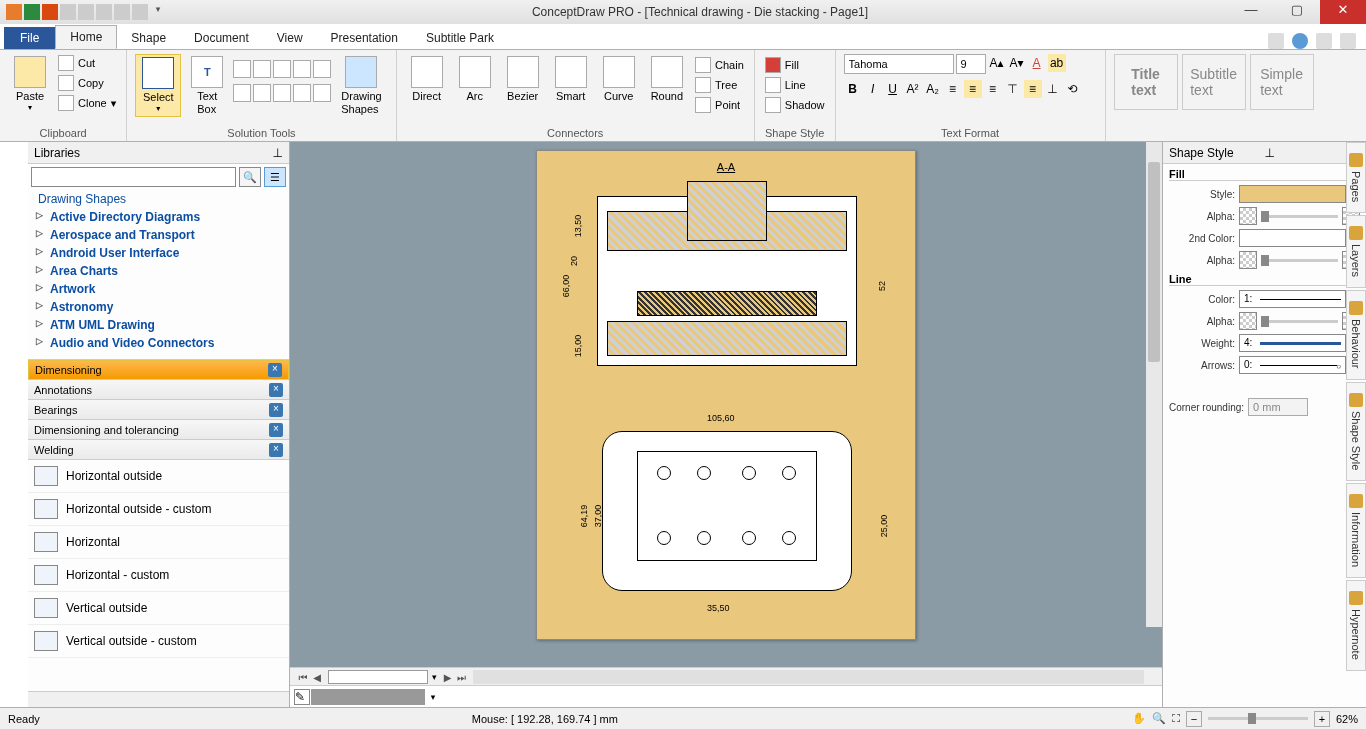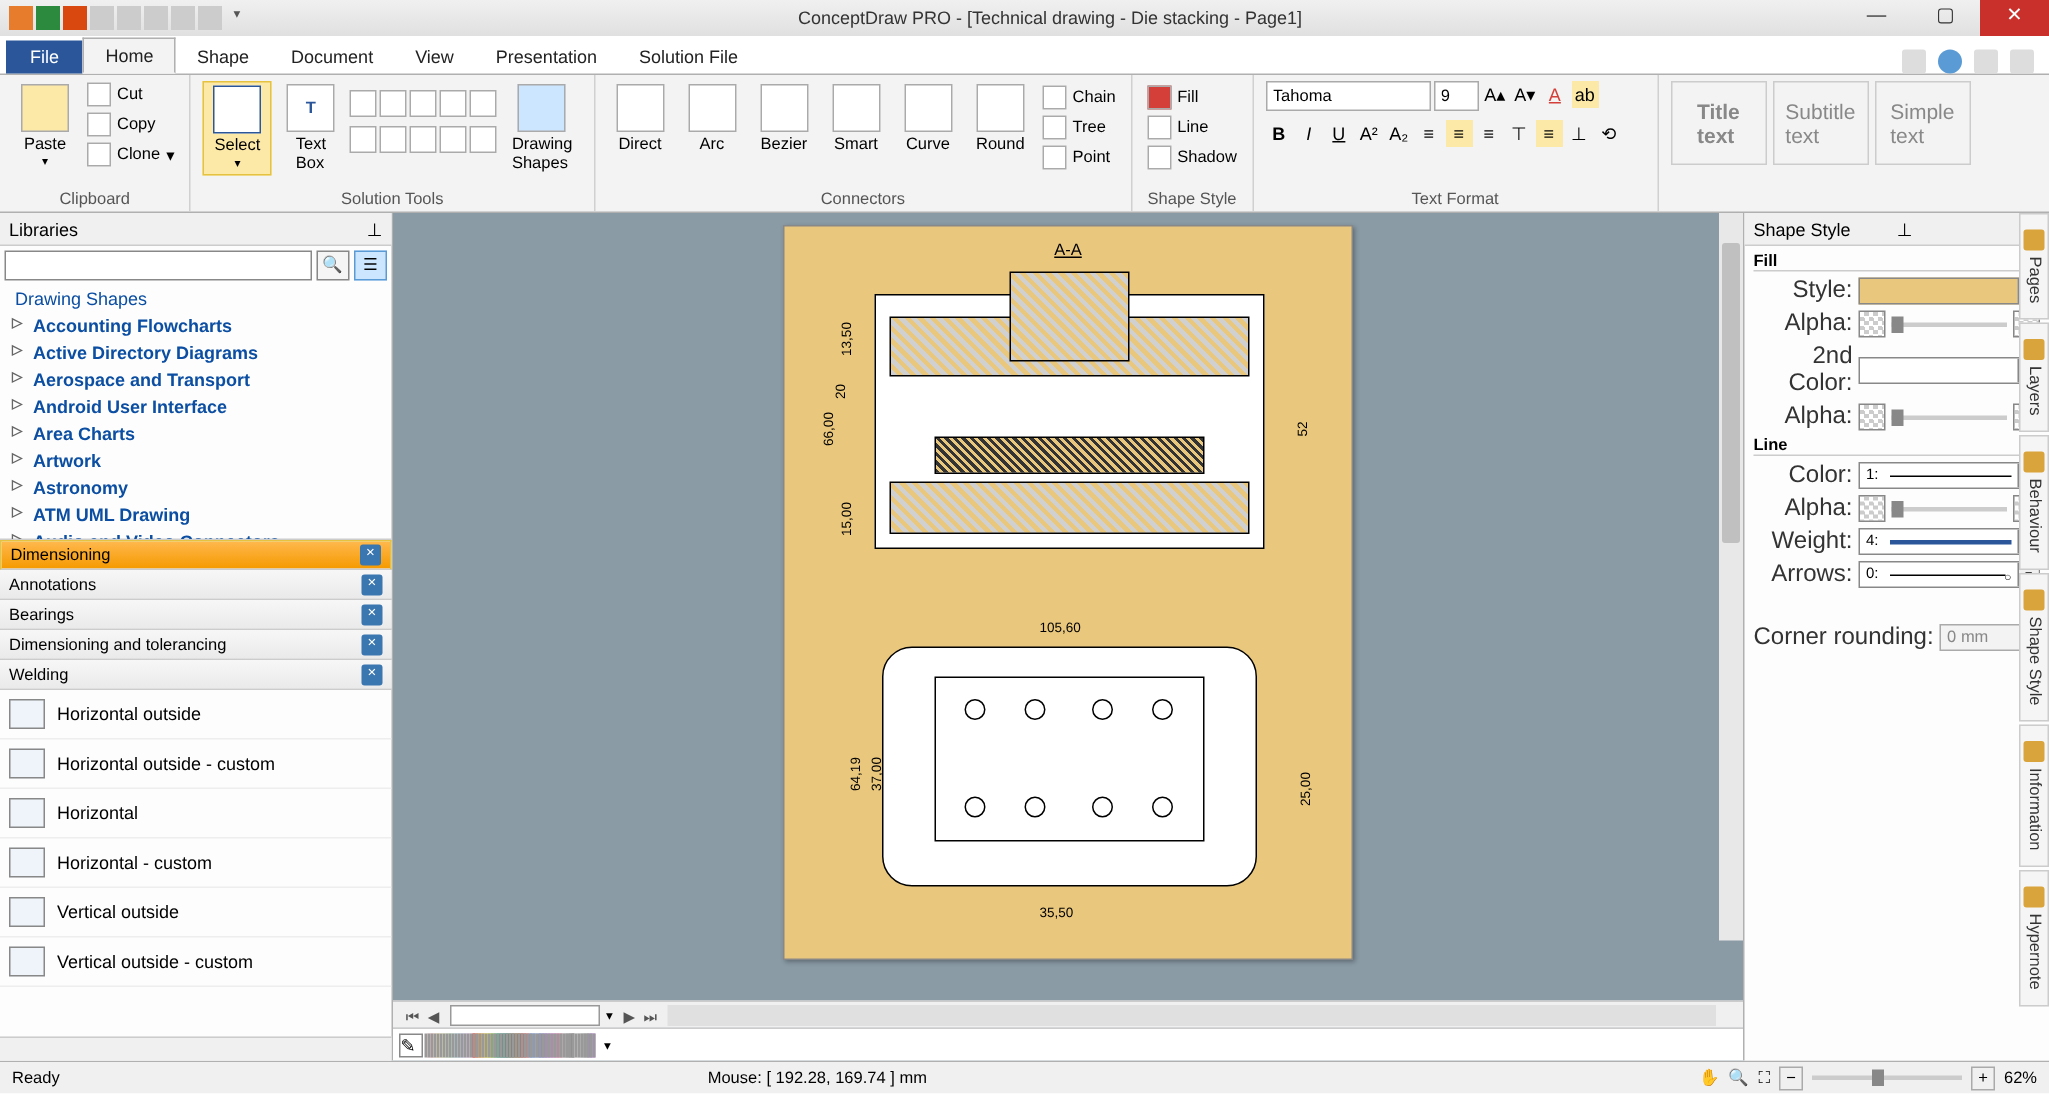--- a/index.html
+++ b/index.html
@@ -36,21 +36,21 @@
 .row { display: flex; gap: 2px; }
 .ic { display: inline-block; border: 1px solid #aaa; background: #fff; }
 .fontsel { display: flex; gap: 2px; }
 .fontsel input { font-size: 11px; height: 20px; border: 1px solid #aaa; padding: 0 4px; }
 .tfbtn { width: 18px; height: 18px; border: 1px solid transparent; display: inline-flex; align-items: center; justify-content: center; font-size: 12px; }
 .tfbtn.bold{font-weight:bold;} .tfbtn.it{font-style:italic;} .tfbtn.ul{text-decoration:underline;}
 .stylebtn { width: 64px; height: 56px; border: 1px solid #ccc; display: flex; align-items: center; justify-content: center; font-size: 14px; color: #888; font-family: Georgia, serif; }
 .stylebtn .t { font-weight: bold; }
 
 
-.main { display: flex; height: 565px; }
+.main { display: flex; height: 565px; padding-left: 28px; }
 
 
 .leftpanel { width: 262px; border-right: 1px solid #b0b0b0; display: flex; flex-direction: column; background: #fdfdfd; }
 .panelhead { height: 22px; background: #f0f0f0; display: flex; align-items: center; padding: 0 6px; font-size: 12px; border-bottom: 1px solid #ccc; }
 .panelhead .pin { margin-left: auto; }
 .searchrow { display: flex; padding: 3px; gap: 3px; }
 .searchrow input { flex: 1; border: 1px solid #888; height: 20px; padding: 0 4px; }
 .searchrow .sbtn { width: 22px; height: 20px; border: 1px solid #888; background: #f5f5f5; text-align: center; line-height: 18px; font-size: 11px; }
 .searchrow .sbtn.active { background: #cde6ff; border-color: #5a9bd5; }
 .tree { flex: 0 0 170px; overflow-y: auto; border-bottom: 1px solid #ccc; font-size: 12px; }
@@ -82,21 +82,21 @@
 .pagerow .hscroll { flex: 1; height: 14px; background: #e0e0e0; position: relative; }
 .colorrow { height: 22px; background: #fff; display: flex; align-items: center; border-top: 1px solid #ccc; padding: 0 4px; gap: 1px; }
 .colorrow .sw { width: 14px; height: 14px; border: 1px solid #999; }
 
 
 .rightpanel { width: 204px; border-left: 1px solid #b0b0b0; background: #fdfdfd; display: flex; flex-direction: column; }
 .rp .panelhead span { flex: 1; }
 .rp .section { padding: 4px 6px; font-size: 11px; }
 .rp .secthead { font-weight: bold; border-bottom: 1px solid #ccc; margin-bottom: 4px; font-size: 11px; }
 .rp .frow { display: flex; align-items: center; gap: 4px; margin-bottom: 4px; }
-.rp .frow label { width: 66px; text-align: right; font-size: 16px; color: #333; }
+.rp .frow label { width: 66px; text-align: right; font-size: 10px; color: #333; }
 .rp .combo { flex: 1; height: 18px; border: 1px solid #888; background: #fff; position: relative; }
 .rp .combo .dd { position: absolute; right: 0; top: 0; width: 14px; height: 100%; border-left: 1px solid #888; background: #f0f0f0; text-align: center; font-size: 9px; line-height: 16px; }
 .rp .fillcolor { background: #e9c77d; }
 .rp .slider { flex: 1; height: 18px; display: flex; align-items: center; }
 .rp .slider .track { flex: 1; height: 3px; background: #ccc; position: relative; }
 .rp .slider .knob { position: absolute; left: 0; top: -4px; width: 8px; height: 11px; background: #888; }
 .rp .chk { width: 18px; height: 18px; border: 1px solid #888; background: repeating-conic-gradient(#ccc 0 25%,#fff 0 50%) 0 0/6px 6px; }
 .rp .numbox { width: 60px; height: 18px; border: 1px solid #aaa; background: #f3f3f3; font-size: 11px; padding: 0 4px; color: #888; }
 
 
@@ -135,21 +135,21 @@
   </div>
 </div>
 
 <div class="tabs">
   <div class="filetab">File</div>
   <div class="tab active">Home</div>
   <div class="tab">Shape</div>
   <div class="tab">Document</div>
   <div class="tab">View</div>
   <div class="tab">Presentation</div>
-  <div class="tab">Solution File</div>
+  <div class="tab">Subtitle Park</div>
   <div class="right">
     <span></span>
     <span style="background:#5a9bd5;border-radius:50%"></span>
     <span></span>
     <span></span>
   </div>
 </div>
 
 <div class="ribbon">
   <div class="group">
@@ -329,21 +329,20 @@
       <span>Libraries</span>
       <span class="pin">⊥</span>
     </div>
     <div class="searchrow">
       <input style="">
       <div class="sbtn">🔍</div>
       <div class="sbtn active">☰</div>
     </div>
     <div class="tree">
       <div class="item head">Drawing Shapes</div>
-      <div class="item b">Accounting Flowcharts</div>
       <div class="item b">Active Directory Diagrams</div>
       <div class="item b">Aerospace and Transport</div>
       <div class="item b">Android User Interface</div>
       <div class="item b">Area Charts</div>
       <div class="item b">Artwork</div>
       <div class="item b">Astronomy</div>
       <div class="item b">ATM UML Drawing</div>
       <div class="item b">Audio and Video Connectors</div>
     </div>
     <div class="cats">

